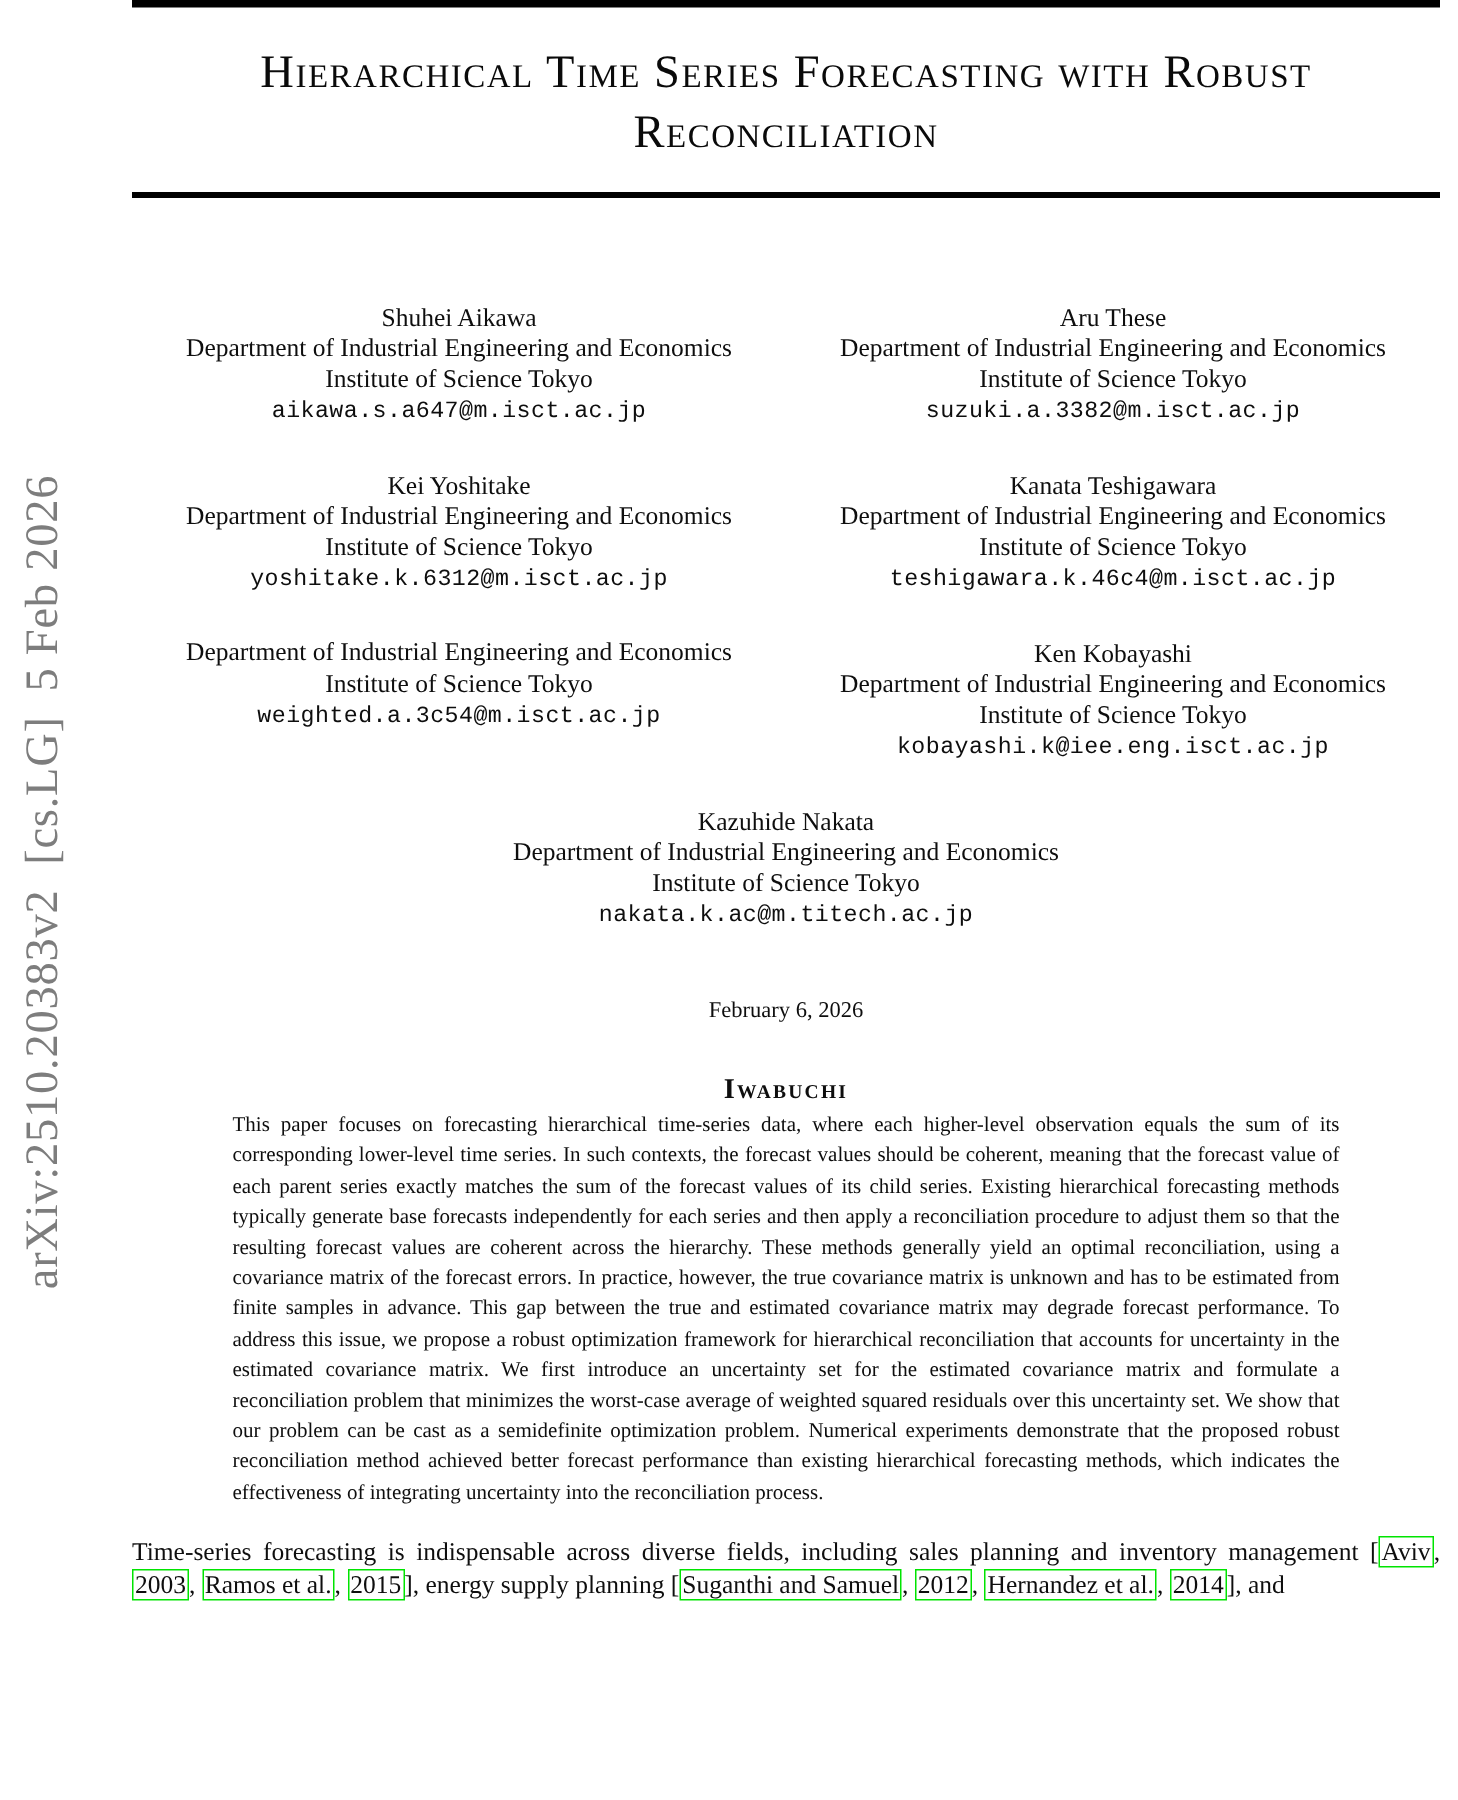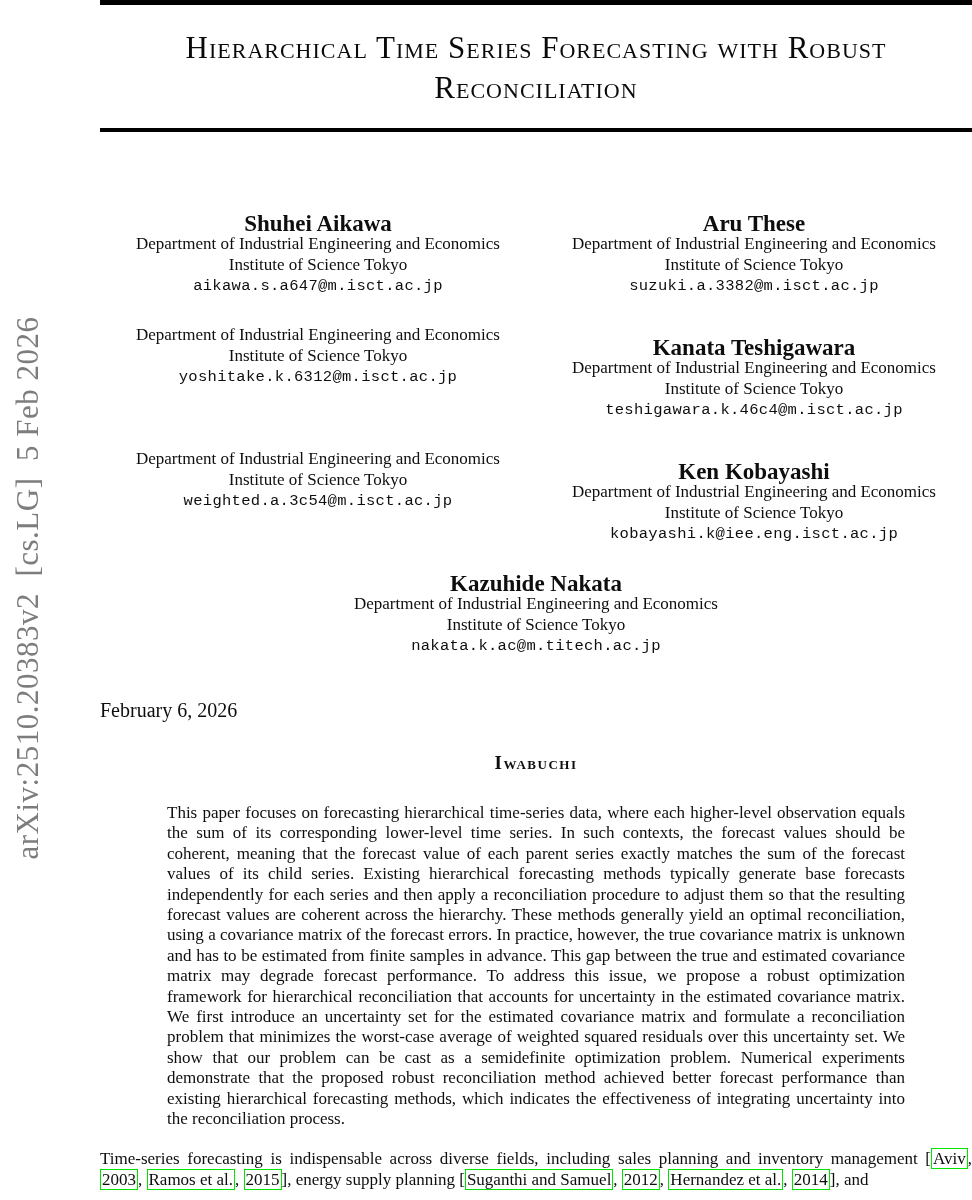--- a/index.html
+++ b/index.html
@@ -19,21 +19,21 @@
     top: 588px;
     transform: translate(-50%, -50%) rotate(-90deg);
     white-space: pre;
     font-family: "Liberation Serif", serif;
     font-size: 31px;
     color: #7d7d7d;
     letter-spacing: 0.5px;
   }
   .content {
     position: absolute;
-    left: 100px;
+    left: 88px;
     top: 0;
     width: 872px;
   }
   .rule { background: #000000; width: 100%; }
   .rule-top { height: 5px; }
   .rule-bottom { height: 4px; margin-top: 20px; }
   .title {
     margin-top: 23px;
     text-align: center;
     font-variant: small-caps;
@@ -45,53 +45,53 @@
   }
   .authors-grid {
     margin-top: 69px;
     display: grid;
     grid-template-columns: 1fr 1fr;
     row-gap: 28px;
   }
   .author { text-align: center; }
   .author-center { margin-top: 28px; }
   .author-name {
-    font-weight: bold;
-    font-size: 23px;
+    font-weight: normal;
+    font-size: 17px;
     line-height: 21px;
-    margin-top: 12px;
   }
   .author-line {
     font-size: 17px;
     line-height: 20.5px;
   }
   .author-email {
     font-family: "Liberation Mono", monospace;
     font-size: 15.5px;
     line-height: 22px;
     letter-spacing: 0.3px;
   }
   .date {
     margin-top: 43px;
-    font-size: 20px;
+    text-align: center;
+    font-size: 15px;
     line-height: 21px;
   }
   .abstract-heading {
     margin-top: 30px;
     text-align: center;
     font-variant: small-caps;
     font-weight: bold;
     font-size: 19px;
     line-height: 24px;
     letter-spacing: 1.5px;
   }
   .abstract-text {
-    margin: 28px 67px 0 67px;
+    margin: 2px 67px 0 67px;
     text-align: justify;
-    font-size: 17px;
+    font-size: 14px;
     line-height: 20.4px;
   }
   .section-heading {
     margin-top: 27px;
     font-size: 20.5px;
     line-height: 26px;
     font-weight: bold;
   }
   .section-number { margin-right: 19px; }
   .intro-text {
@@ -127,20 +127,21 @@
         <div class="author-line">Institute of Science Tokyo</div>
         <div class="author-email">aikawa.s.a647@m.isct.ac.jp</div>
       </div>
       <div class="author">
         <div class="author-name">Aru These</div>
         <div class="author-line">Department of Industrial Engineering and Economics</div>
         <div class="author-line">Institute of Science Tokyo</div>
         <div class="author-email">suzuki.a.3382@m.isct.ac.jp</div>
       </div>
       <div class="author">
+        <div class="author-name">Kei Yoshitake</div>
         <div class="author-line">Department of Industrial Engineering and Economics</div>
         <div class="author-line">Institute of Science Tokyo</div>
         <div class="author-email">yoshitake.k.6312@m.isct.ac.jp</div>
       </div>
       <div class="author">
         <div class="author-name">Kanata Teshigawara</div>
         <div class="author-line">Department of Industrial Engineering and Economics</div>
         <div class="author-line">Institute of Science Tokyo</div>
         <div class="author-email">teshigawara.k.46c4@m.isct.ac.jp</div>
       </div>

